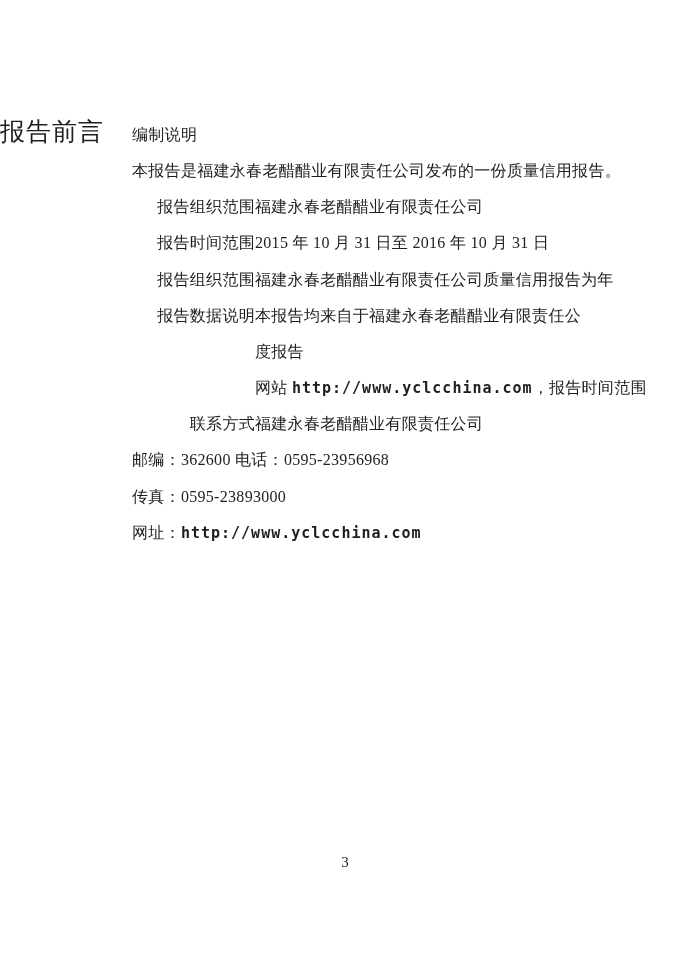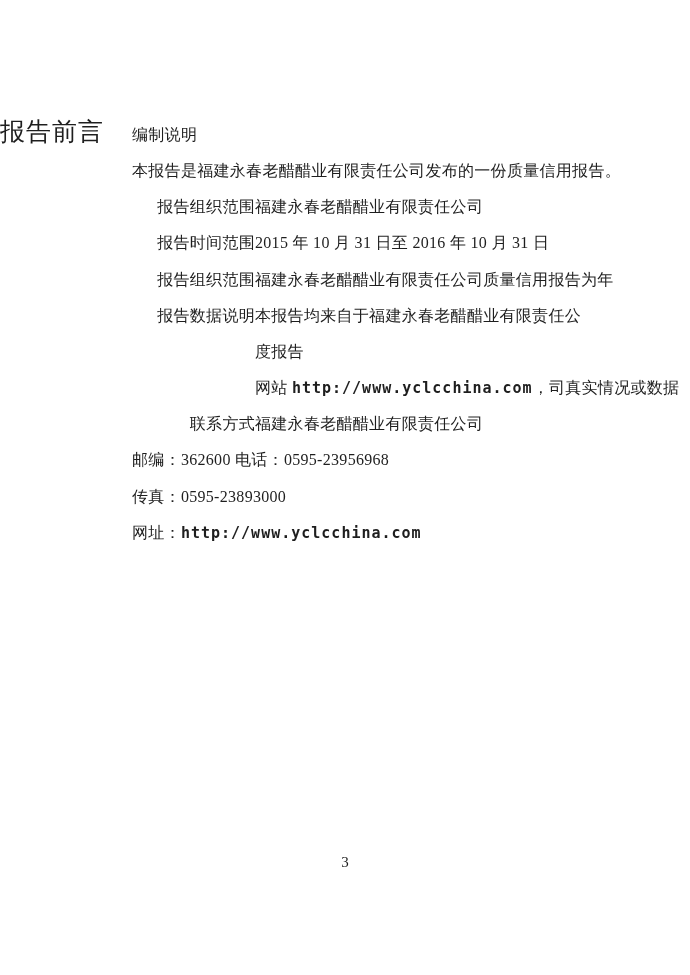--- a/index.html
+++ b/index.html
@@ -105,21 +105,21 @@
       <span class="value">度报告</span>
     </div>
 
     <div class="line">
       <span class="label"></span>
     </div>
 
 
     <div class="line">
       <span class="label"></span>
-      <span class="value"><span>网站 </span><span class="mono">http://www.yclcchina.com</span><span>，司真实情况或数据</span></span>
+      <span class="value"><span>网站 </span><span class="mono">http://www.yclcchina.com</span><span>，报告时间范围</span></span>
     </div>
 
     <div class="line">
       <span class="label">联系方式</span>
       <span class="value">福建永春老醋醋业有限责任公司</span>
     </div>
 
 
     <div class="line">
       <span>邮编：362600 电话：0595-23956968</span>

